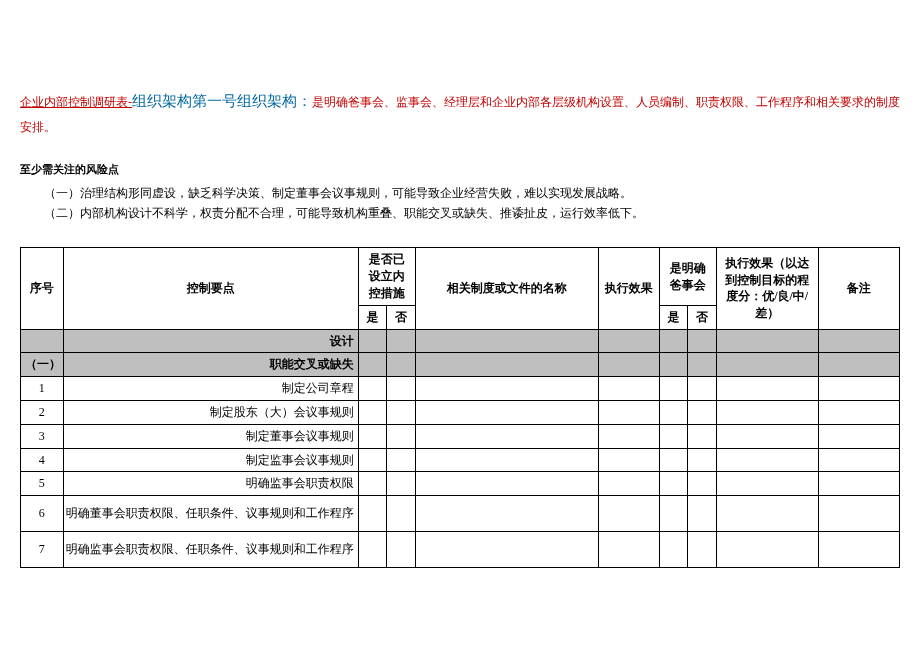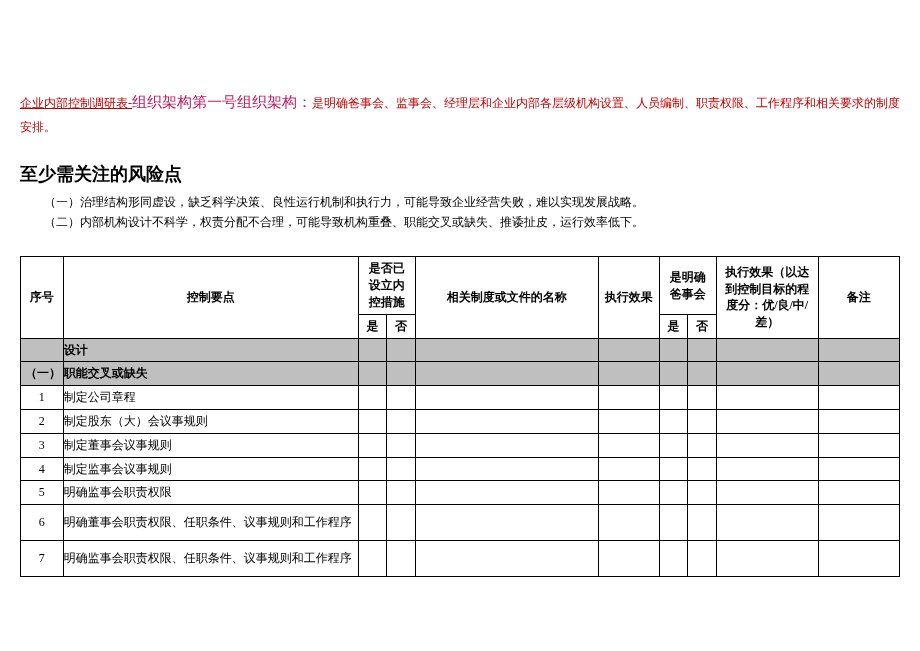--- a/index.html
+++ b/index.html
@@ -16,26 +16,27 @@
       line-height: 1.7;
       margin-bottom: 2px;
     }
     .title-red {
       color: #c00000;
       text-decoration: underline;
       font-size: 12px;
       font-weight: normal;
     }
     .title-black {
-      color: #be185d;
+      color: #0369a1;
       font-size: 15px;
+      font-family: Liberation Mono, monospace;
     }
     .intro-red { color: #c00000; font-size: 12px; }
     .section-title {
-      font-size: 18px;
+      font-size: 11px;
       font-weight: bold;
       margin-top: 24px;
       margin-bottom: 6px;
     }
     .risk-point {
       font-size: 12px;
       line-height: 1.7;
       text-indent: 2em;
     }
     table {
@@ -52,34 +53,34 @@
       text-align: center;
       line-height: 1.4;
     }
     .col-no { width: 42px; }
     .col-control { width: 290px; }
     .col-yn { width: 28px; }
     .col-doc { width: 180px; }
     .col-clause { width: 60px; }
     .col-effect { width: 100px; }
     .col-remark { width: 80px; }
-    td.left { text-align: left; padding-left: 0; }
+    td.left { text-align: right; padding-left: 0; }
     tr.section-row td { background: #bfbfbf; font-weight: bold; }
     .tall td { height: 36px; }
     th { font-weight: bold; }
   </style>
 </head>
 <body>
 
 <div class="header-line">
   <span class="title-red">企业内部控制调研表-</span><span class="title-black">组织架构第一号组织架构：</span><span class="intro-red">是明确爸事会、监事会、经理层和企业内部各层级机构设置、人员编制、职责权限、工作程序和相关要求的制度安排。</span>
 </div>
 
 <div class="section-title">至少需关注的风险点</div>
-<div class="risk-point">（一）治理结构形同虚设，缺乏科学决策、良性运行机制和执行力，可能导致企业经营失败，难以实现发展战略。</div>
+<div class="risk-point">（一）治理结构形同虚设，缺乏科学决策、制定董事会议事规则，可能导致企业经营失败，难以实现发展战略。</div>
 <div class="risk-point">（二）内部机构设计不科学，权责分配不合理，可能导致机构重叠、职能交叉或缺失、推诿扯皮，运行效率低下。</div>
 
 <table>
   <colgroup>
     <col class="col-no">
       <col class="col-control">
     <col class="col-yn">
       <col class="col-yn">
     <col class="col-doc">
       <col class="col-clause">

